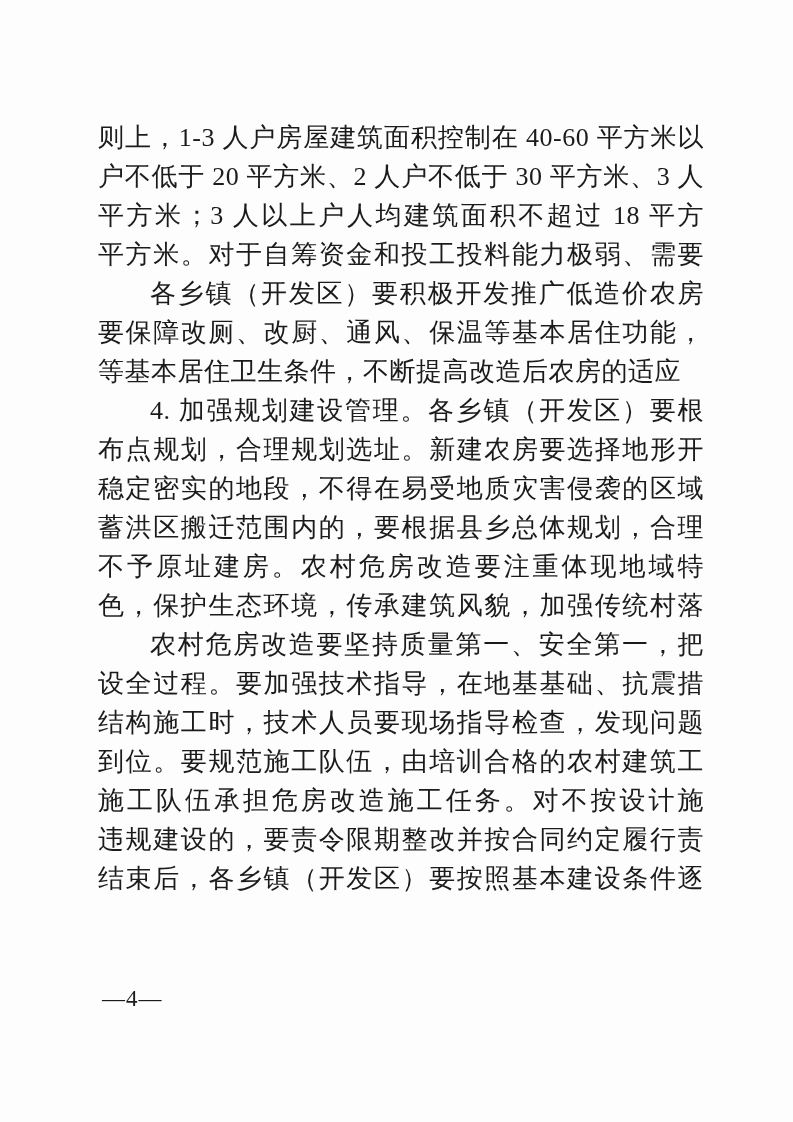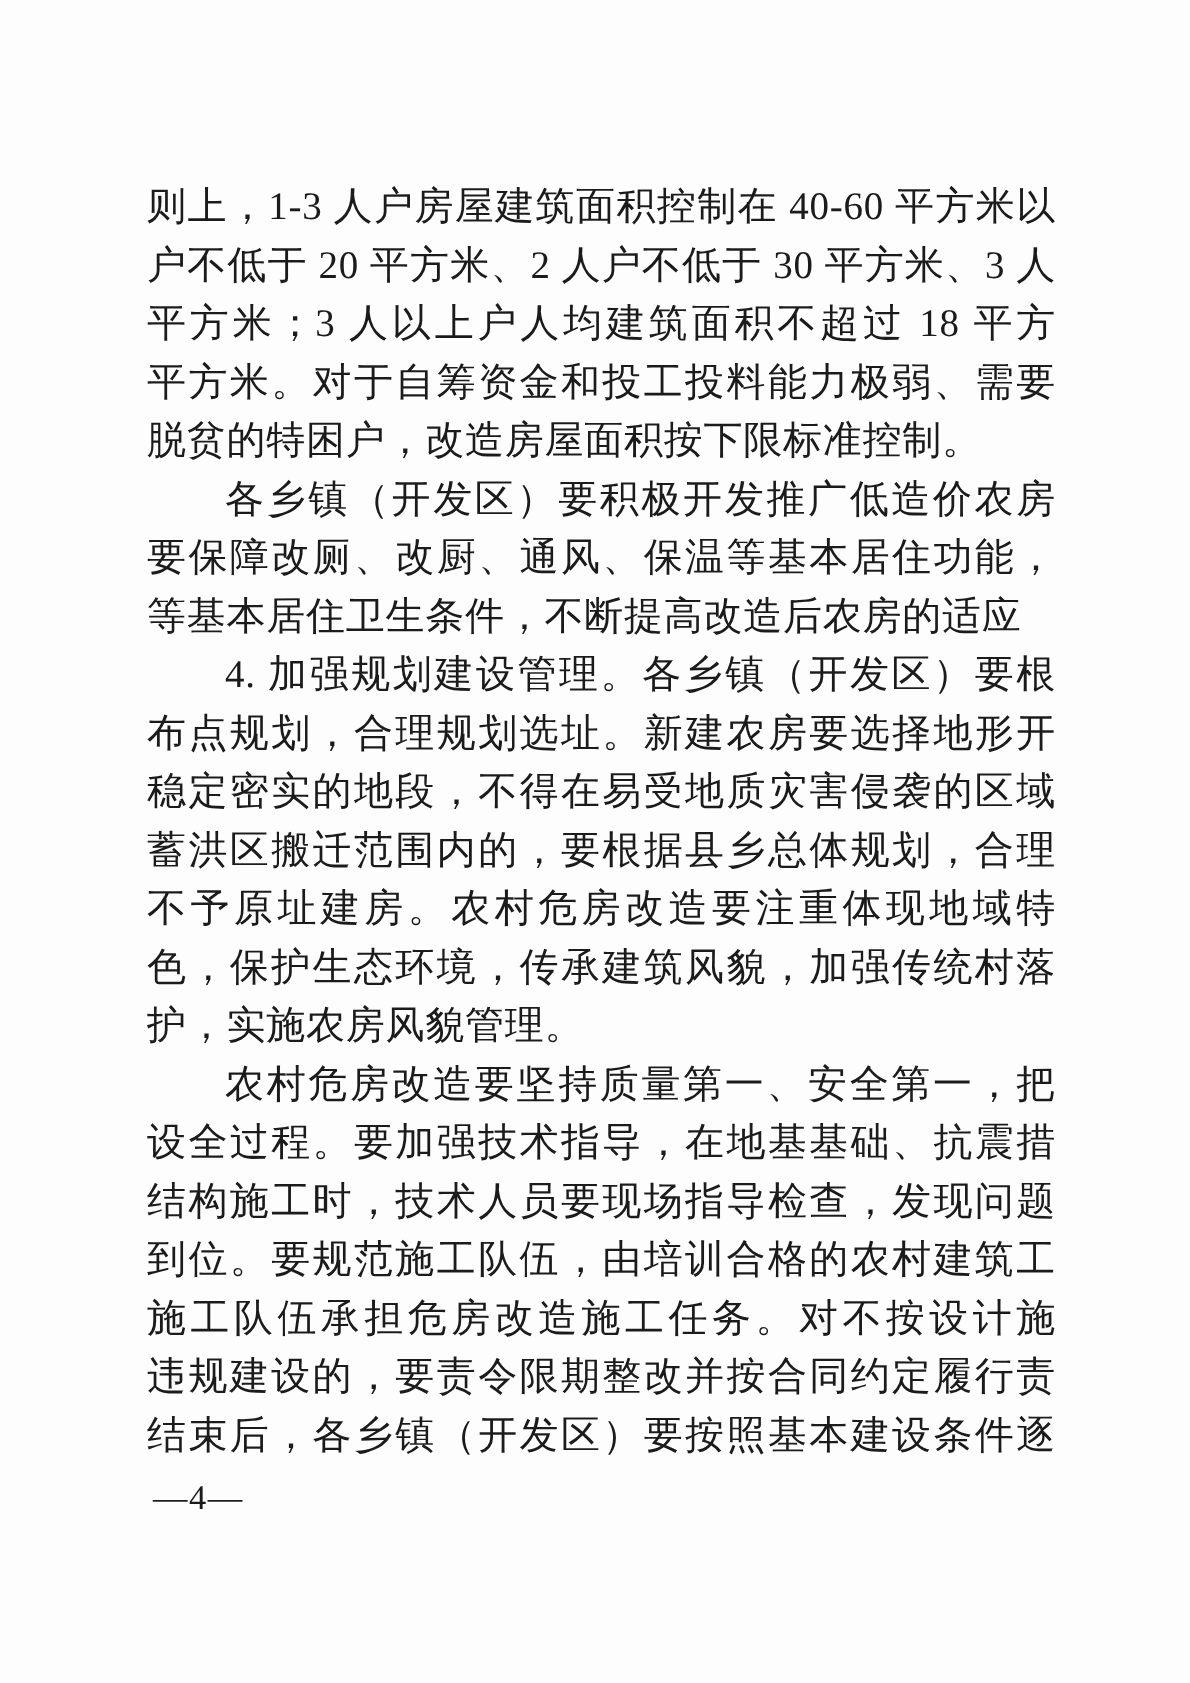--- a/index.html
+++ b/index.html
@@ -54,31 +54,29 @@
 </style>
 </head>
 <body>
 
 <div class="page">
   <div class="text-block" id="text-block">
       <div class="line">则上，1-3 人户房屋建筑面积控制在 40-60 平方米以内，且 1 人</div>
       <div class="line">户不低于 20 平方米、2 人户不低于 30 平方米、3 人户不低于 40</div>
       <div class="line">平方米；3 人以上户人均建筑面积不超过 18 平方米，不低于 13</div>
       <div class="line">平方米。对于自筹资金和投工投料能力极弱、需要社保政策兜底</div>
-      <div class="line last">脱贫的特困户，改造房屋面积按下限标准控制。</div>
       <div class="line indent">各乡镇（开发区）要积极开发推广低造价农房建造技术，还</div>
       <div class="line">要保障改厕、改厨、通风、保温等基本居住功能，满足人畜分离</div>
       <div class="line last">等基本居住卫生条件，不断提高改造后农房的适应性。</div>
       <div class="line indent">4. 加强规划建设管理。各乡镇（开发区）要根据美丽乡村</div>
       <div class="line">布点规划，合理规划选址。新建农房要选择地形开阔平坦、地基</div>
       <div class="line">稳定密实的地段，不得在易受地质灾害侵袭的区域建房。属于行</div>
       <div class="line">蓄洪区搬迁范围内的，要根据县乡总体规划，合理选址，原则上</div>
       <div class="line">不予原址建房。农村危房改造要注重体现地域特点，突出乡村特</div>
       <div class="line">色，保护生态环境，传承建筑风貌，加强传统村落和传统民居保</div>
-      <div class="line last">护，实施农房风貌管理。</div>
       <div class="line indent">农村危房改造要坚持质量第一、安全第一，把监管贯穿于建</div>
       <div class="line">设全过程。要加强技术指导，在地基基础、抗震措施和关键主体</div>
       <div class="line">结构施工时，技术人员要现场指导检查，发现问题及时督促整改</div>
       <div class="line">到位。要规范施工队伍，由培训合格的农村建筑工匠或有资质的</div>
       <div class="line">施工队伍承担危房改造施工任务。对不按设计施工、偷工减料或</div>
       <div class="line">违规建设的，要责令限期整改并按合同约定履行责任。危房改造</div>
       <div class="line">结束后，各乡镇（开发区）要按照基本建设条件逐户逐项检查验</div>
     </div>
   <div class="page-number">—4—</div>
 </div>

